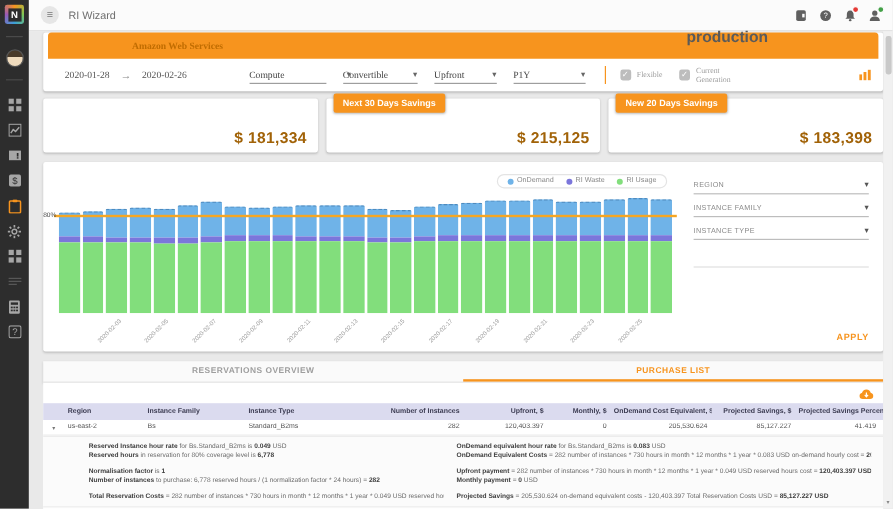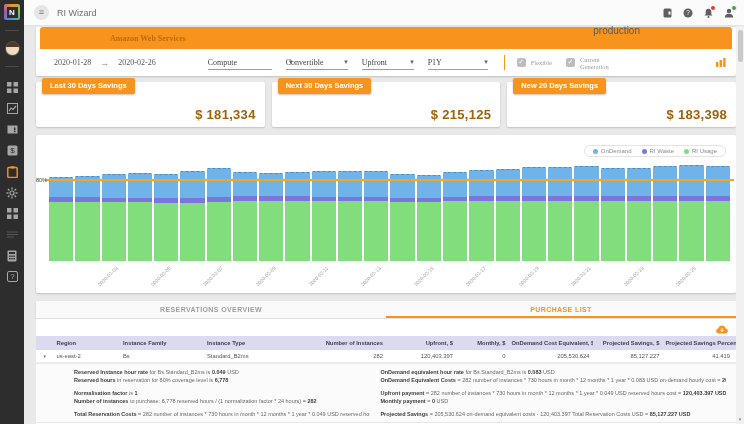--- a/index.html
+++ b/index.html
@@ -16,21 +16,21 @@
   .sb-ic { width:24px; height:21px; display:flex; align-items:center; justify-content:center; color:#A6A6A6; }
   .sb-ic svg { display:block; }
   .sb-ic.active { color:#F7941E; }
   .sb-ic.dim { opacity:.35; }
 
   
   .topbar { position:absolute; left:24px; right:0; top:0; height:26px; background:#FBFBFB; border-bottom:1px solid #E3E3E3; display:flex; align-items:center; padding:0 10px; z-index:20; }
   .menu-btn { width:15px; height:15px; border-radius:50%; background:#E6E6E6; color:#777; font-size:9px; line-height:15px; text-align:center; margin-right:8px; }
   .page-title { font-size:9px; color:#6E6E6E; }
   .topbar .spacer { flex:1; }
-  .env { font-size:10px; color:#5A5A5A; font-weight:normal; margin-right:12px;margin-top:36px; }
+  .env { font-size:13px; color:#5A5A5A; font-weight:bold; margin-right:12px;margin-top:36px; }
   .tb-ic { position:relative; margin-left:11px; color:#5F5F5F; display:flex; align-items:center; }
   .badge-dot { position:absolute; top:-3px; right:-3px; width:6px; height:6px; border-radius:50%; border:1px solid #FBFBFB; }
   .badge-red { background:#E53935; }
   .badge-green { background:#43A047; }
 
   
   .content { position:absolute; left:36px; width:700px; top:27px; }
 
   .top-card { background:#fff; box-shadow:0 1px 2px rgba(0,0,0,.18); border-radius:2px;font-family:Liberation Serif, serif; }
   .tabbar { margin:0 4px; height:22px; background:#F7941E; border-radius:3px 3px 0 0; display:flex; align-items:center; padding-left:58px; }
@@ -281,21 +281,20 @@
               <rect x="0" y="4" width="2.4" height="5" fill="#F7941E"></rect>
               <rect x="3.6" y="2" width="2.4" height="7" fill="#F7941E"></rect>
               <rect x="7.2" y="0" width="2.4" height="9" fill="#F7941E"></rect>
             </svg>
           </div>
       </div>
     </div>
 
     <div class="cards">
       <div class="card">
-        <div class="card-badge">Last 30 Days Savings</div>
         <div class="card-value">$ 181,334</div>
       </div>
       <div class="card">
         <div class="card-badge">Next 30 Days Savings</div>
         <div class="card-value">$ 215,125</div>
       </div>
       <div class="card">
         <div class="card-badge">New 20 Days Savings</div>
         <div class="card-value">$ 183,398</div>
       </div>
@@ -500,20 +499,36 @@
             <div class="xslot">
               <span>2020-02-23</span>
             </div>
             <div class="xslot"></div>
             <div class="xslot">
               <span>2020-02-25</span>
             </div>
             <div class="xslot"></div>
           </div>
       </div>
+      <div class="side-panel">
+        <div class="sp-field">
+          <span class="sp-label">REGION</span>
+          <span class="sp-caret">▾</span>
+        </div>
+        <div class="sp-field">
+          <span class="sp-label">INSTANCE FAMILY</span>
+          <span class="sp-caret">▾</span>
+        </div>
+        <div class="sp-field">
+          <span class="sp-label">INSTANCE TYPE</span>
+          <span class="sp-caret">▾</span>
+        </div>
+        <div class="sp-div"></div>
+        <div class="apply">APPLY</div>
+      </div>
     </div>
 
     <div class="ttabs">
       <div class="ttab">RESERVATIONS OVERVIEW</div>
       <div class="ttab active">PURCHASE LIST</div>
     </div>
 
     <div class="table-wrap">
       <div class="dl-row">
         <div><svg width="12" height="9" viewBox="0 0 12 9">

